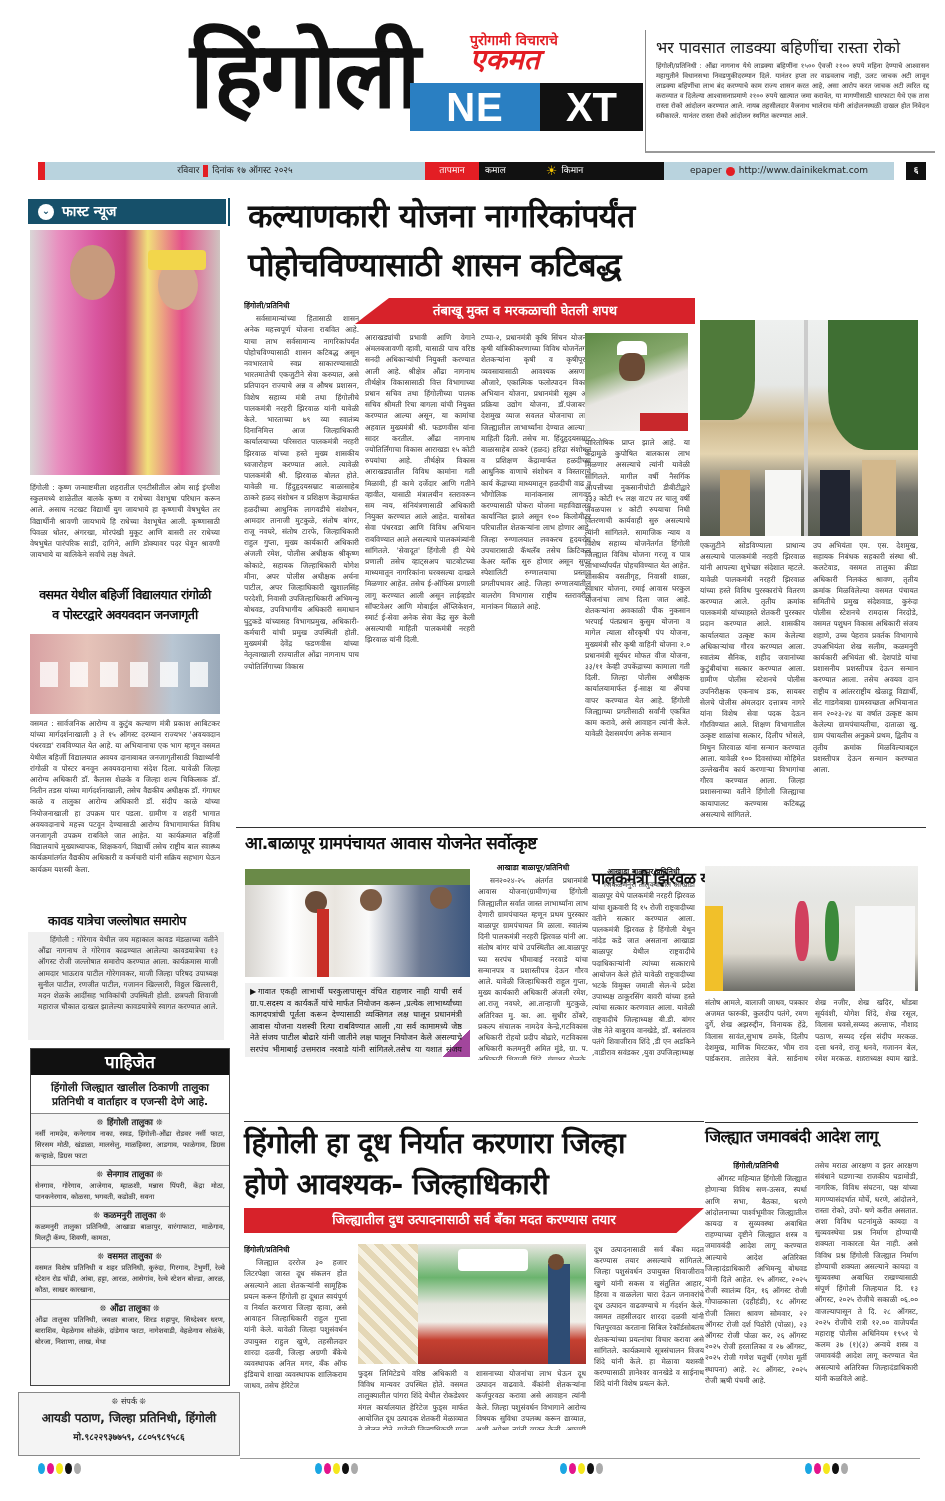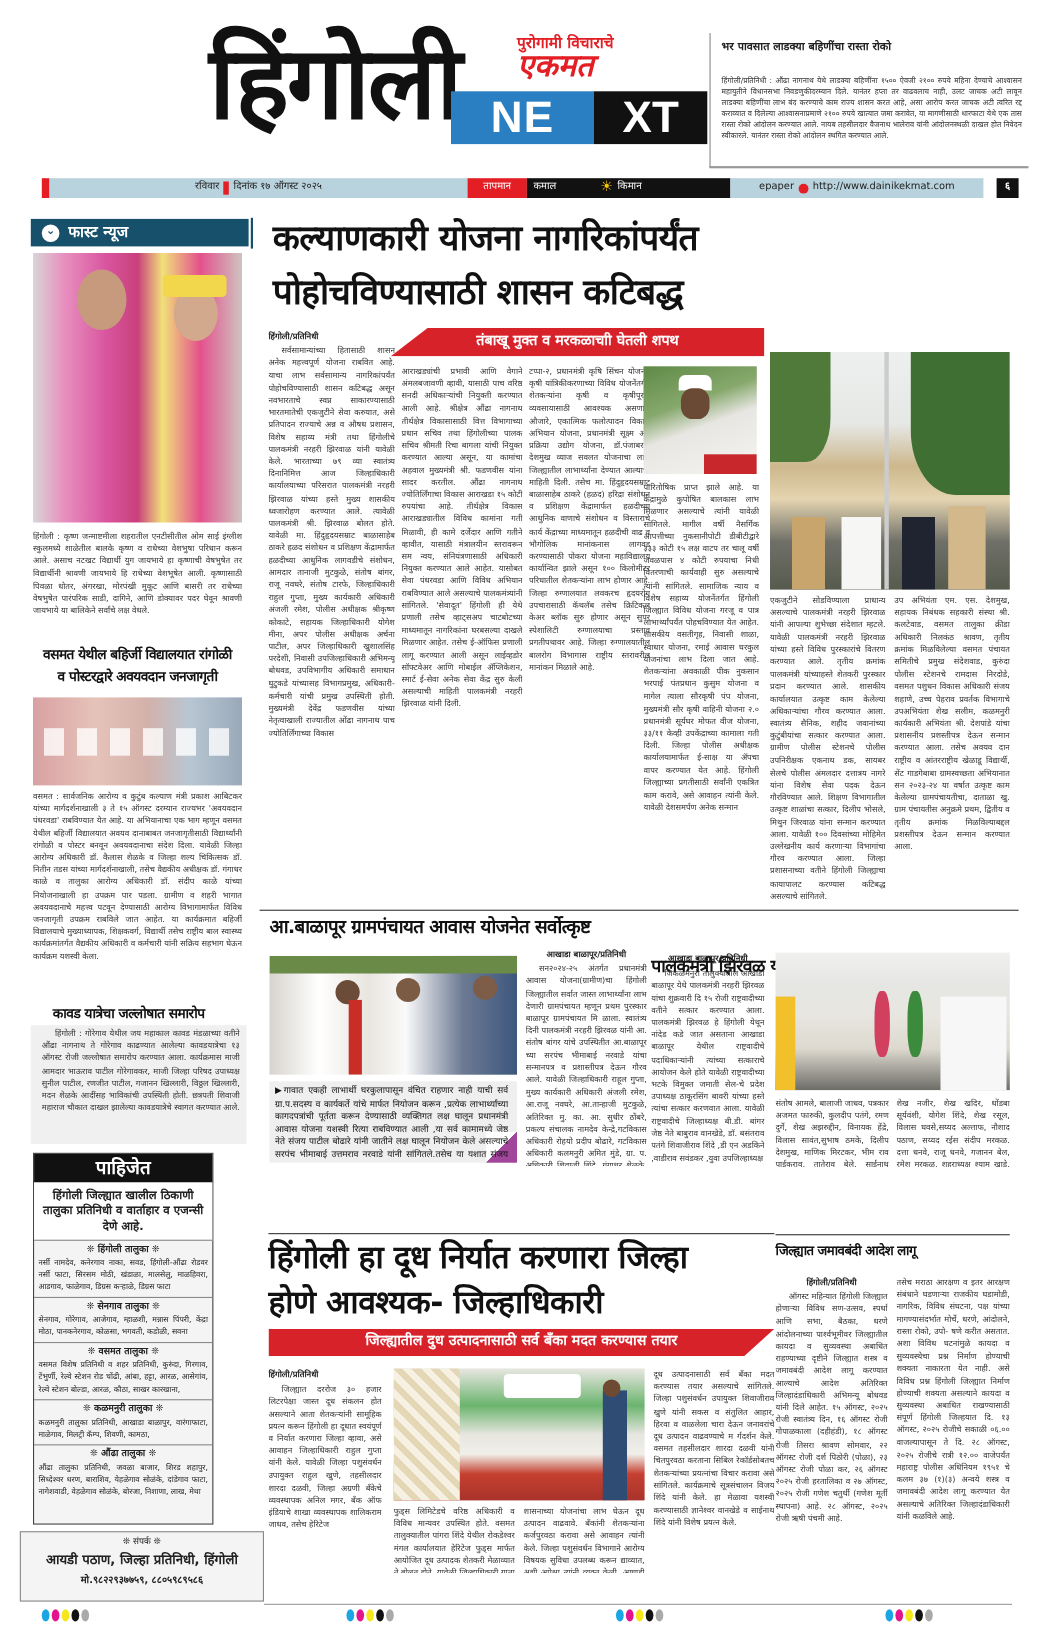--- a/index.html
+++ b/index.html
@@ -9,34 +9,34 @@
 .dateline{font-weight:bold;font-size:7.6px;margin-bottom:2px;color:#222}
 .headline{position:absolute;font-family:"DejaVu Sans",sans-serif;font-weight:bold;color:#111;letter-spacing:-0.5px;white-space:nowrap}
 .photo{position:absolute;overflow:hidden}
 .masthead-title{position:absolute;left:190px;top:30px;font-size:92px;font-weight:bold;letter-spacing:-2px;color:#111;line-height:1}
 .tagline{position:absolute;left:470px;top:30px;color:#e31e24;font-size:14px;font-weight:bold}
 .ekmat{position:absolute;left:470px;top:46px;color:#e31e24;font-size:28px;font-weight:bold;font-style:italic;line-height:1}
 .next-logo{position:absolute;left:410px;top:83px;width:233px;height:48px;display:flex}
 .next-logo .blue{background:#2a7fc2;width:130px;height:100%;color:#fff;font-size:40px;font-weight:bold;font-family:"Liberation Sans",sans-serif;display:flex;align-items:center;justify-content:center;letter-spacing:1px}
 .next-logo .black{background:#111;flex:1;color:#fff;font-size:40px;font-weight:bold;font-family:"Liberation Sans",sans-serif;display:flex;align-items:center;justify-content:center}
 .topnews{position:absolute;left:645px;top:30px;width:290px;height:123px;border-left:1px solid #888;border-bottom:2px solid #999;padding:0 6px 0 10px}
-.topnews h3{font-size:10px;font-weight:bold;margin-top:6px;margin-bottom:17px;color:#222}
+.topnews h3{font-size:16px;font-weight:normal;margin-top:6px;margin-bottom:2px;color:#222}
 .topnews .txt{font-size:6.8px;line-height:10px;text-align:justify;color:#333}
 .datebar{position:absolute;left:38px;top:162px;width:890px;height:18px;display:flex;font-size:9px}
 .datebar .redtick{width:7px;background:#e31e24}
 .datebar .left{background:#b9d3de;width:380px;display:flex;align-items:center;justify-content:center;gap:4px}
 .datebar .temp{background:#e31e24;color:#fff;width:54px;display:flex;align-items:center;justify-content:center;font-weight:normal}
 .datebar .dark{background:#111;color:#fff;width:185px;display:flex;align-items:center;padding-left:6px;gap:40px}
 .datebar .ep{background:#b9d3de;width:230px;display:flex;align-items:center;justify-content:center;gap:4px}
 .datebar .pg{background:#111;color:#fff;width:20px;display:flex;align-items:center;justify-content:center;font-weight:bold;margin-left:12px}
 .fastnews{position:absolute;left:28px;top:199px;width:198px;height:25px;background:#16506a;color:#fff;font-size:14px;font-weight:bold;display:flex;align-items:center;padding-left:10px;gap:8px}
 .fastnews .ic{width:16px;height:16px;border-radius:50%;background:#fff;color:#16506a;font-size:10px;display:flex;align-items:center;justify-content:center}
 .redbanner{position:absolute;color:#fff;font-weight:bold;background:#d7222a;display:flex;align-items:center;justify-content:center;white-space:nowrap}
 .grey-box{position:absolute;background:#f0f0f0}
-.wanted{position:absolute;left:30px;top:1048px;width:164px;height:338px;border:1px solid #444;background:#f4f4f4}
+.wanted{position:absolute;left:30px;top:1048px;width:200px;height:338px;border:1px solid #444;background:#f4f4f4}
 .wanted .hdr{background:#111;color:#fff;font-size:17px;font-weight:bold;text-align:center;height:26px;line-height:26px}
 .wanted .sub{font-size:10.5px;font-weight:bold;text-align:center;padding:5px 4px;line-height:14px;border-bottom:1px solid #888;background:#fff}
 .wanted .sec{border-bottom:1px solid #888;padding:3px 4px;font-size:7px;line-height:11px;text-align:justify}
 .wanted .sec h4{text-align:center;font-size:8.5px;font-weight:bold;margin-bottom:1px}
 .contact{position:absolute;left:18px;top:1392px;width:222px;height:64px;border:1px solid #888;background:#f4f4f4;text-align:center}
 .contact .l1{font-size:8px;margin-top:3px}
 .contact .l2{font-size:12px;font-weight:bold;margin-top:2px}
 .contact .l3{font-size:9px;font-weight:bold;margin-top:4px}
 .hr{position:absolute;background:#333;height:1px}
 .regmarks{position:absolute;top:1463px;display:flex;gap:2px}
@@ -116,26 +116,26 @@
   <div class="sub">हिंगोली जिल्ह्यात खालील ठिकाणी तालुका प्रतिनिधी व वार्ताहार व एजन्सी देणे आहे.</div>
   <div class="sec">
     <h4>❊ हिंगोली तालुका ❊</h4>
     <div>नर्सी नामदेव, कनेरगाव नाका, सवड, हिंगोली-औंढा रोडवर नर्सी फाटा, सिरसम मोठी, खंडाळा, मालसेलु, माळहिवरा, आडगाव, फाळेगाव, डिग्रस कऱ्हाळे, डिग्रस फाटा</div>
   </div>
   <div class="sec">
     <h4>❊ सेनगाव तालुका ❊</h4>
     <div>सेनगाव, गोरेगाव, आजेगाव, म्हाळशी, मन्नास पिंपरी, केंद्रा मोठा, पानकनेरगाव, कोळसा, भगवती, कडोळी, सवना</div>
   </div>
   <div class="sec">
+    <h4>❊ कळमनुरी तालुका ❊</h4>
+    <div>कळमनुरी तालुका प्रतिनिधी, आखाडा बाळापुर, वारंगाफाटा, माळेगाव, मिलट्री कॅम्प, शिवणी, कामठा,</div>
+  </div>
+  <div class="sec">
     <h4>❊ वसमत तालुका ❊</h4>
     <div>वसमत विशेष प्रतिनिधी व शहर प्रतिनिधी, कुरुंदा, गिरगाव, टेंभुर्णी, रेल्वे स्टेशन रोड चोंढी, आंबा, हट्टा, आरळ, आसेगांव, रेल्वे स्टेशन बोल्डा, आरळ, कौठा, साखर कारखाना,</div>
-  </div>
-  <div class="sec">
-    <h4>❊ कळमनुरी तालुका ❊</h4>
-    <div>कळमनुरी तालुका प्रतिनिधी, आखाडा बाळापुर, वारंगाफाटा, माळेगाव, मिलट्री कॅम्प, शिवणी, कामठा,</div>
   </div>
   <div class="sec" style="border-bottom:none">
     <h4>❊ औंढा तालुका ❊</h4>
     <div>औंढा तालुका प्रतिनिधी, जवळा बाजार, शिरड शहापुर, सिध्देश्वर धरण, बाराशिव, येहळेगाव सोळंके, दांडेगाव फाटा, नागेशवाडी, वेहळेगाव सोळंके, बोरजा, निशाणा, लाख, मेथा</div>
   </div>
 </div>
 <div class="contact">
   <div class="l1">❊ संपर्क ❊</div>
   <div class="l2">आयडी पठाण, जिल्हा प्रतिनिधी, हिंगोली</div>
   <div class="l3">मो.९८२२९३७७५९, ८८०५९८९५८६</div>
@@ -239,21 +239,21 @@
   <p style="text-indent:0">फुड्स लिमिटेडचे वरिष्ठ अधिकारी व विविध मान्यवर उपस्थित होते. वसमत तालुक्यातील पांगरा शिंदे येथील रोकडेश्वर मंगल कार्यालयात हेरिटेज फुड्स मार्फत आयोजित दूध उत्पादक शेतकरी मेळाव्यात ते बोलत होते. यावेळी जिल्हाधिकारी गुप्ता म्हणाले की, जिल्ह्यातील शेतकऱ्यांनी जनावरे पाळून दुग्ध व्यवसायाकडे वळावे,</p>
 </div>
 <div class="col" style="left:476px;top:1368px;width:110px;height:62px">
   <p style="text-indent:0">शासनाच्या योजनांचा लाभ घेऊन दूध उत्पादन वाढवावे. बँकांनी शेतकऱ्यांना कर्जपुरवठा करावा असे आवाहन त्यांनी केले. जिल्हा पशुसंवर्धन विभागाने आरोग्य विषयक सुविधा उपलब्ध करून द्याव्यात, अशी अपेक्षा त्यांनी व्यक्त केली. आघाडी बँकेचे जिल्हा व्यवस्थापक सुजीत झोडगे यांनी शेतकऱ्यांना</p>
 </div>
 <div class="col" style="left:594px;top:1244px;width:110px;height:186px">
   <p style="text-indent:0">दूध उत्पादनासाठी सर्व बँका मदत करण्यास तयार असल्याचे सांगितले. जिल्हा पशुसंवर्धन उपायुक्त शिवाजीराव खुणे यांनी सकस व संतुलित आहार, हिरवा व वाळलेला चारा देऊन जनावरांचे दूध उत्पादन वाढवण्याचे म र्गदर्शन केले. वसमत तहसीलदार शारदा दळवी यांनी चितपुरवठा करताना सिबिल रेकॉर्डसोबतच शेतकऱ्यांच्या प्रयत्नांचा विचार करावा असे सांगितले. कार्यक्रमाचे सूत्रसंचालन विजय शिंदे यांनी केले. हा मेळावा यशस्वी करण्यासाठी ज्ञानेश्वर वानखेडे व साईनाथ शिंदे यांनी विशेष प्रयत्न केले.</p>
 </div>
 
 <div class="hr" style="left:705px;top:1122px;width:213px"></div>
-<div class="headline" style="left:705px;top:1124px;font-size:12px;line-height:26px">जिल्ह्यात जमावबंदी आदेश लागू</div>
+<div class="headline" style="left:705px;top:1124px;font-size:16px;line-height:26px">जिल्ह्यात जमावबंदी आदेश लागू</div>
 <div class="col" style="left:705px;top:1160px;width:102px;height:270px">
   <div class="dateline" style="text-align:center">हिंगोली/प्रतिनिधी</div>
   <p>ऑगस्ट महिन्यात हिंगोली जिल्ह्यात होणाऱ्या विविध सण-उत्सव, स्पर्धा आणि सभा, बैठका, धरणे आंदोलनाच्या पार्श्वभूमीवर जिल्ह्यातील कायदा व सुव्यवस्था अबाधित राहण्याच्या दृष्टीने जिल्ह्यात शस्त्र व जमावबंदी आदेश लागू करण्यात आल्याचे आदेश अतिरिक्त जिल्हादंडाधिकारी अभिमन्यू बोधवड यांनी दिले आहेत. १५ ऑगस्ट, २०२५ रोजी स्वातंत्र्य दिन, १६ ऑगस्ट रोजी गोपाळकाला (दहीहंडी), १८ ऑगस्ट रोजी तिसरा श्रावण सोमवार, २२ ऑगस्ट रोजी दर्श पिठोरी (पोळा), २३ ऑगस्ट रोजी पोळा कर, २६ ऑगस्ट २०२५ रोजी हरतालिका व २७ ऑगस्ट, २०२५ रोजी गणेश चतुर्थी (गणेश मूर्ती स्थापना) आहे. २८ ऑगस्ट, २०२५ रोजी ऋषी पंचमी आहे.</p>
 </div>
 <div class="col" style="left:815px;top:1160px;width:103px;height:270px">
   <p style="text-indent:0">तसेच मराठा आरक्षण व इतर आरक्षण संबंधाने घडणाऱ्या राजकीय घडामोडी, नागरिक, विविध संघटना, पक्ष यांच्या मागण्यासंदर्भात मोर्चे, धरणे, आंदोलने, रास्ता रोको, उपो- षणे करीत असतात. अशा विविध घटनांमुळे कायदा व सुव्यवस्थेचा प्रश्न निर्माण होण्याची शक्यता नाकारता येत नाही. असे विविध प्रश्न हिंगोली जिल्ह्यात निर्माण होण्याची शक्यता असल्याने कायदा व सुव्यवस्था अबाधित राखण्यासाठी संपूर्ण हिंगोली जिल्हयात दि. १३ ऑगस्ट, २०२५ रोजीचे सकाळी ०६.०० वाजल्यापासून ते दि. २८ ऑगस्ट, २०२५ रोजीचे रात्री १२.०० वाजेपर्यंत महाराष्ट्र पोलीस अधिनियम १९५१ चे कलम ३७ (१)(३) अन्वये शस्त्र व जमावबंदी आदेश लागू करण्यात येत असल्याचे अतिरिक्त जिल्हादंडाधिकारी यांनी कळविले आहे.</p>
 </div>
 
 <div class="hr" style="left:240px;top:1458px;width:680px;background:#999"></div>
 <div class="regmarks" style="left:38px">

